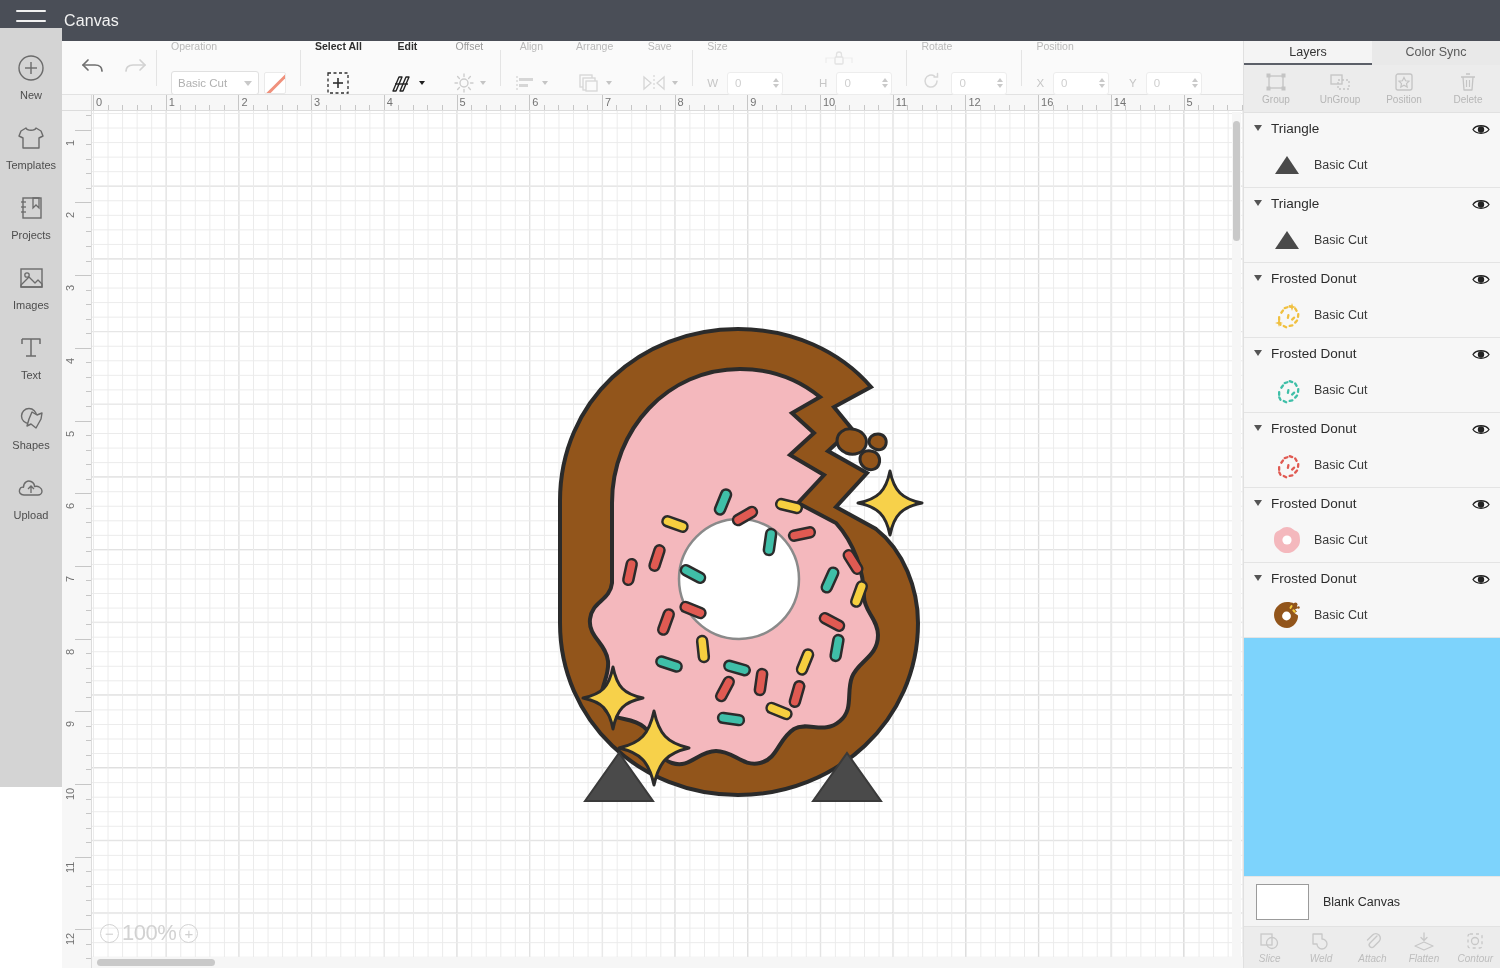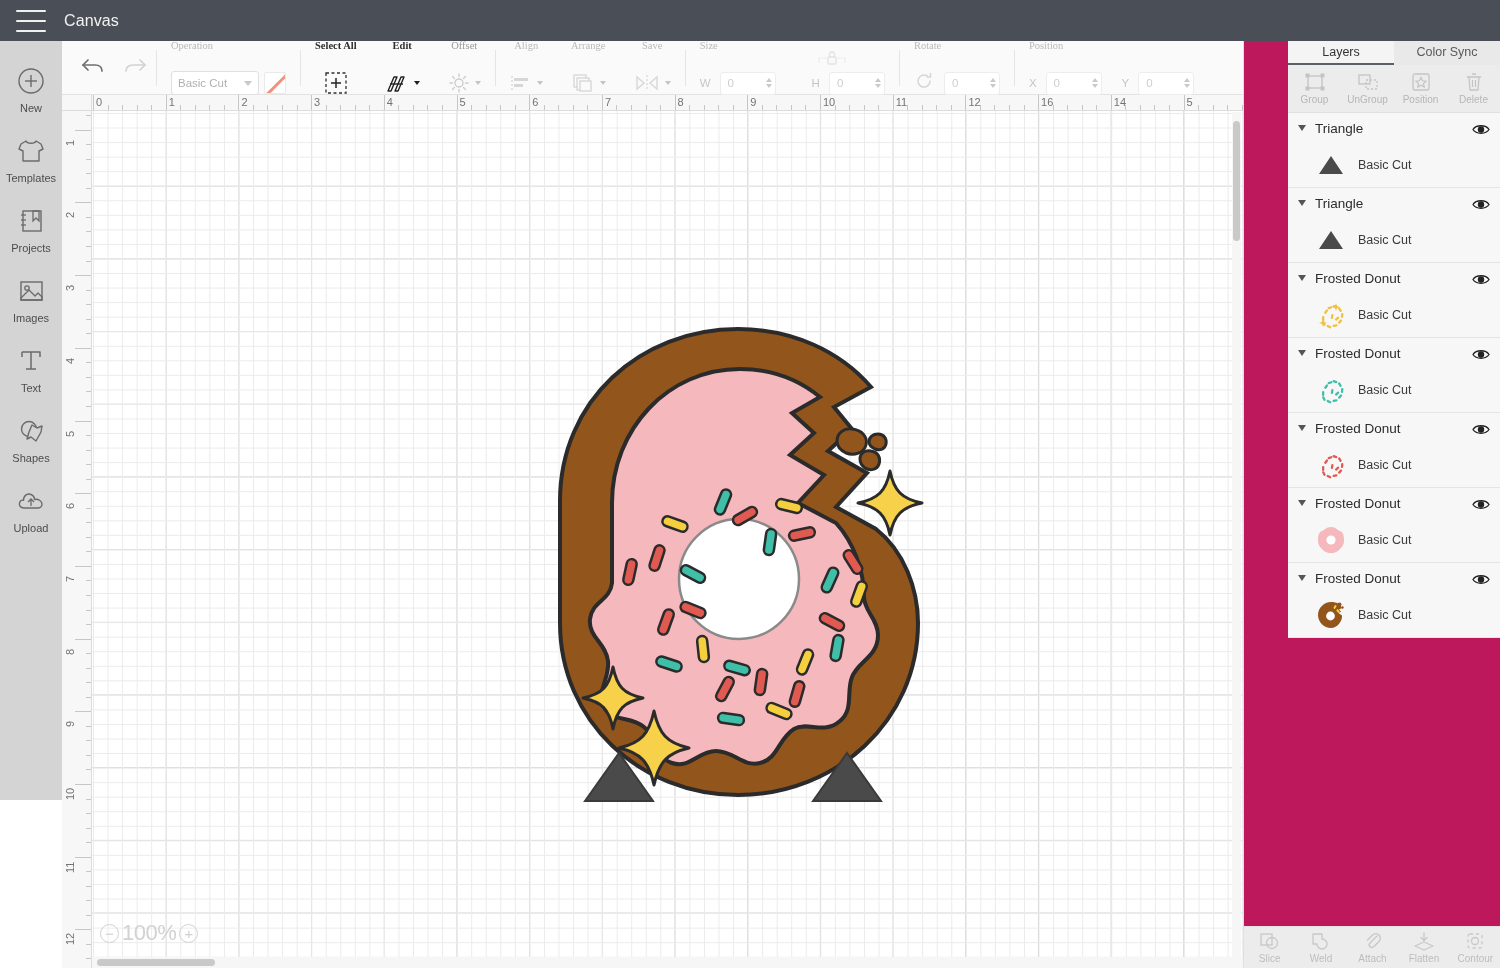--- a/index.html
+++ b/index.html
@@ -49,21 +49,21 @@
     border-bottom: 1.6px solid #dcdee0; transform: rotate(45deg) translate(-2px,-2px);
   }
   #make-it-btn {
     background: #1aa875; color: #fff; border: none; border-radius: 17px;
     height: 30px; width: 143px; font-size: 14px; cursor: pointer;
     font-family: "Liberation Sans", sans-serif; margin-left: 9px;
   }
 
   
   #sidebar {
-    position: absolute; top: 41px; left: 0;
+    position: absolute; top: 28px; left: 0;
     width: 62px; height: 759px;
     background: #d4d4d4;
     padding-top: 14px;
   }
   .sb-item {
     width: 62px; height: 70px;
     display: flex; flex-direction: column;
     align-items: center; justify-content: center;
     gap: 6px; cursor: pointer;
   }
@@ -74,21 +74,21 @@
   #toolbar {
     position: absolute; top: 41px; left: 62px;
     width: 1181px; height: 54px;
     background: #fafafa;
     border-bottom: 1px solid #e2e2e2;
     display: flex; align-items: flex-start;
   }
   .tb-group { height: 54px; display: flex; align-items: center; padding: 0 8px; position: relative; }
   .tb-divider { width: 1px; height: 36px; background: #e4e4e4; margin-top: 9px; }
   .tb-col { display: flex; flex-direction: column; align-items: flex-start; padding: 0 6px; }
-  .tb-title { font-size: 10.5px; color: #b9b9b9; margin-bottom: 17px; height: 13px; font-family: Liberation Serif, serif; }
+  .tb-title { font-size: 10.5px; color: #b9b9b9; margin-bottom: 17px; height: 13px; }
   .tb-title.dark { color: #2f2f2f; font-weight: bold; }
   .tb-title.mid { color: #9a9a9a; }
   .tb-ctl { display: flex; align-items: center; gap: 5px; height: 26px; }
   .op-select {
     width: 88px; height: 24px; border: 1px solid #e0e0e0; border-radius: 3px;
     background: #fff; font-size: 11.5px; color: #b0b0b0;
     display: flex; align-items: center; padding: 0 6px; cursor: pointer;
     justify-content: space-between;
   }
   .tri-dn { width: 0; height: 0; border-left: 4px solid transparent; border-right: 4px solid transparent; border-top: 5px solid #c9c9c9; }
@@ -169,21 +169,21 @@
   #hscroll-track { position:absolute; left:30px; bottom:0; width:1151px; height:11px; background:#f6f6f6; z-index:7; }
   #hscroll {
     position: absolute; left: 35px; bottom: 2px; width: 118px; height: 7px;
     background: #c9c9c9; border-radius: 4px; z-index: 8; cursor: pointer;
   }
 
   
   #rpanel {
     position: absolute; top: 41px; right: 0;
     width: 257px; height: 927px;
-    background: #be185d; border-left: 1px solid #e0e0e0; padding-left: 44px;
+    background: #7dd3fc; border-left: 1px solid #e0e0e0;
   }
   #rtabs { display: flex; height: 24px; background: #e9e9e9; }
   .rtab {
     flex: 1; display: flex; align-items: center; justify-content: center;
     font-size: 12.5px; color: #5a5a5a; cursor: pointer;
     border-bottom: 2px solid transparent;
   }
   .rtab.active { background: #f4f4f4; color: #333; border-bottom: 2px solid #5b5f68; }
   #rtools {
     height: 48px; display: flex; background: #ececec;
@@ -212,21 +212,21 @@
     display: flex; align-items: center; padding-left: 12px;
     background: #f4f4f4; border-top: 1px solid #e6e6e6; cursor: pointer;
   }
   #bc-swatch { width: 53px; height: 36px; background: #fff; border: 1px solid #9b9b9b; margin-right: 14px; }
   #bc-label { font-size: 12.5px; color: #2c2c2c; }
   #rbottom {
     position: absolute; bottom: 0; left: 0; width: 257px; height: 42px;
     background: #ececec; display: flex; border-top: 1px solid #e2e2e2;
   }
   .rb-tool { flex:1; display:flex; flex-direction:column; align-items:center; justify-content:center; gap:2px; cursor:pointer; }
-  .rb-lbl { font-size: 10px; color: #bdbdbd; }
+  .rb-lbl { font-size: 10px; color: #bdbdbd; font-style: italic; }
 </style>
 </head>
 <body>
 
 <div id="header">
   <div id="hamburger">
     <span></span>
       <span></span>
       <span></span>
   </div>
@@ -986,20 +986,24 @@
                 <rect x="18" y="5" width="2" height="4" rx="1" transform="rotate(30 19 7)"></rect>
                 <rect x="21" y="9" width="2" height="4" rx="1" transform="rotate(-40 22 11)"></rect>
               </g>
             </svg>
           </span>
           <span class="lop">Basic Cut</span>
         </div>
       </div>
     </div>
 
+  <div id="blank-canvas-row">
+    <div id="bc-swatch"></div>
+    <div id="bc-label">Blank Canvas</div>
+  </div>
 
   <div id="rbottom">
     <div class="rb-tool">
       <svg width="22" height="20" viewBox="0 0 22 20">
           <rect x="2" y="3" width="11" height="11" fill="none" stroke="#c8c8c8" stroke-width="1.3"></rect>
           <circle cx="13" cy="12" r="5.5" fill="none" stroke="#c8c8c8" stroke-width="1.3"></circle>
         </svg>
       <span class="rb-lbl">Slice</span>
     </div>
     <div class="rb-tool">

